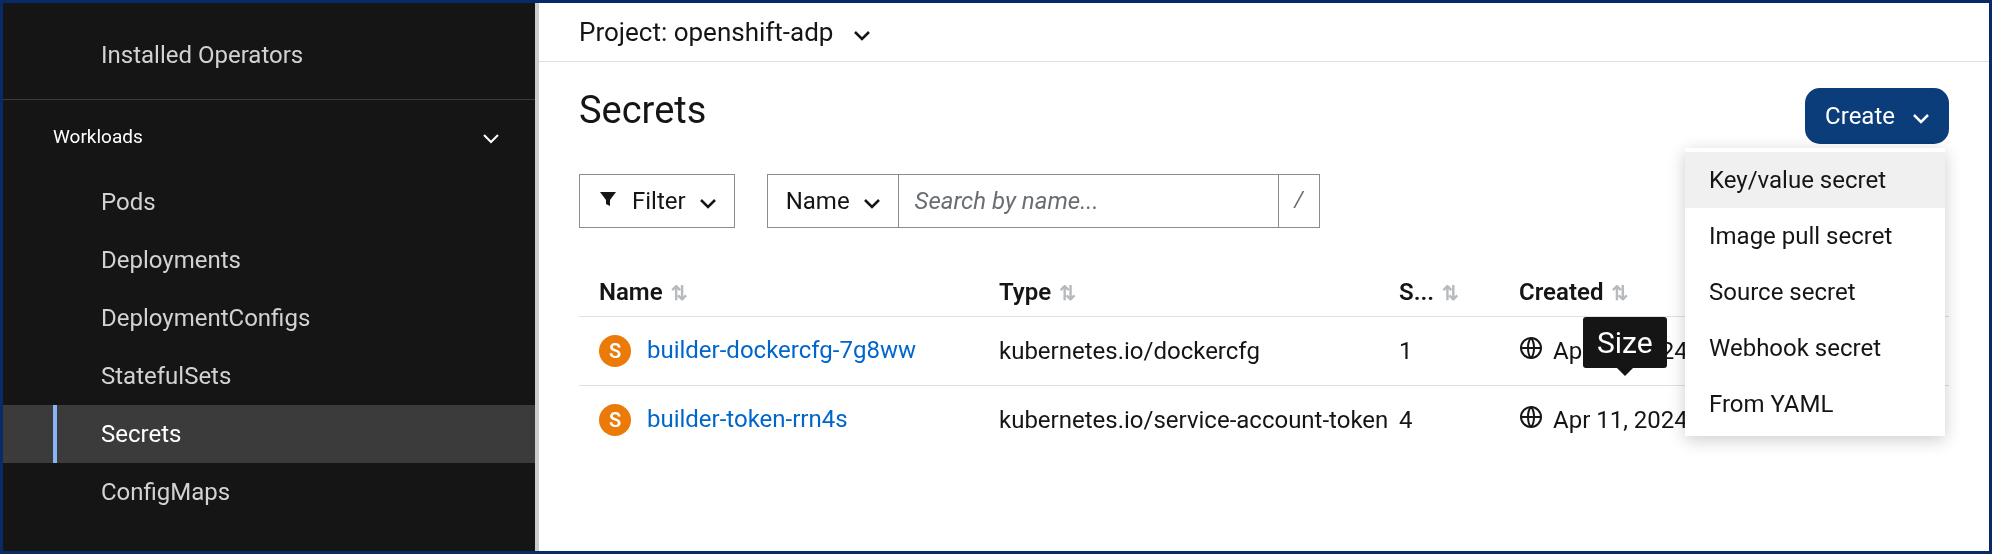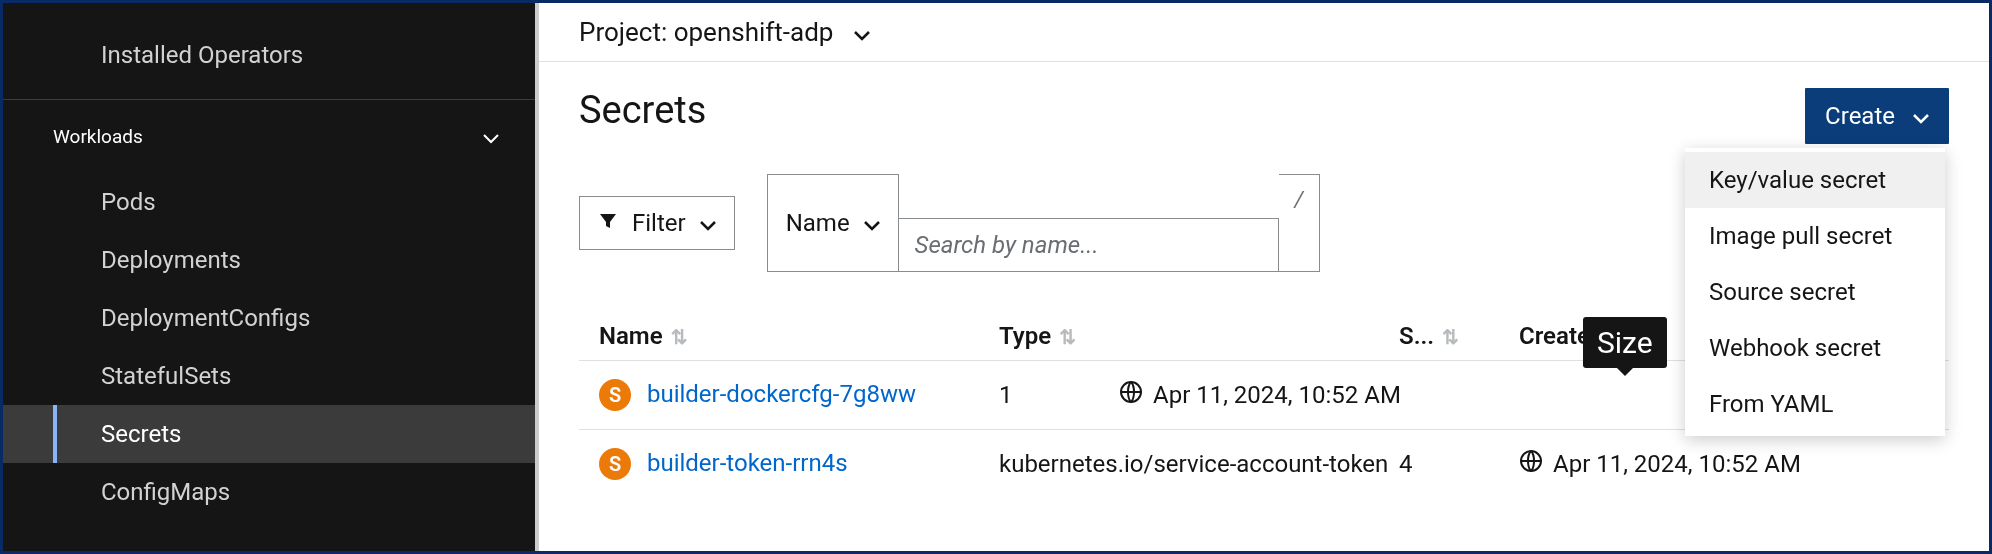--- a/index.html
+++ b/index.html
@@ -18,27 +18,27 @@
     
     
     .main { flex: 1; background: #fff; display: flex; flex-direction: column; position: relative; border-left: 4px solid #ccc; }
     .toolbar { padding: 14px 40px; border-bottom: 1px solid #e0e0e0; display: flex; align-items: center; gap: 10px; }
     .proj-label { font-size: 26px; color: #151515; }
     .proj-caret { display: inline-block; margin-left: 14px; }
     
     .content { padding: 26px 40px; position: relative; }
     .page-title { font-size: 38px; font-weight: 400; color: #151515; }
     
-    .create-btn { position: absolute; right: 40px; top: 26px; background: #0a3d7a; color: #fff; border: none; padding: 14px 20px; font-size: 24px; display: flex; align-items: center; gap: 18px; cursor: pointer; border-radius: 1px; }
+    .create-btn { position: absolute; right: 40px; top: 26px; background: #0a3d7a; color: #fff; border: none; padding: 14px 20px; font-size: 24px; display: flex; align-items: center; gap: 18px; cursor: pointer; border-radius: 15px; }
     
     .filters { display: flex; align-items: center; gap: 32px; margin-top: 42px; }
     .filter-btn { border: 1px solid #8a8d90; background: #fff; padding: 12px 18px; font-size: 24px; display: flex; align-items: center; gap: 14px; cursor: pointer; color: #151515; }
     .name-dd { border: 1px solid #8a8d90; background: #fff; padding: 12px 18px; font-size: 24px; display: flex; align-items: center; gap: 14px; cursor: pointer; color: #151515; }
     .search-group { display: flex; }
-    .search-input { border: 1px solid #8a8d90; border-left: none; font-size: 24px; padding: 12px 16px; width: 380px; color: #14532d; margin-top: 44px; }
+    .search-input { border: 1px solid #8a8d90; border-left: none; font-size: 24px; padding: 12px 16px; width: 380px; color: #14532d; }
     .search-input::placeholder { color: #6a6e73; font-style: italic; }
     .slash-hint { border: 1px solid #8a8d90; border-left: none; padding: 12px 16px; font-size: 22px; color: #6a6e73; font-style: italic; background: #fff; }
     
     .table { margin-top: 40px; }
     .thead { display: flex; padding: 10px 20px; color: #151515; font-size: 24px; font-weight: 600; }
     .col-name { flex: 0 0 400px; }
     .col-type { flex: 0 0 400px; }
     .col-size { flex: 0 0 120px; }
     .col-created { flex: 1; }
     .sort-icon { color: #b8bbbe; margin-left: 8px; font-size: 20px; }
@@ -162,20 +162,21 @@
           <div class="col-created">
             <span>Created</span><span class="sort-icon">⇅</span>
           </div>
         </div>
 
         <div class="trow">
           <div class="col-name">
             <span class="resource-badge">S</span>
             <a href="#" class="link">builder-dockercfg-7g8ww</a>
           </div>
+          <div class="col-type col-type-cell">kubernetes.io/dockercfg</div>
           <div class="col-size col-size-cell">1</div>
           <div class="col-created created-cell">
             <span>
               <svg class="globe" viewBox="0 0 24 24">
                   <circle cx="12" cy="12" r="10" fill="none" stroke="#151515" stroke-width="2"></circle>
                   <path d="M2 12 H22 M12 2 C8 6 8 18 12 22 M12 2 C16 6 16 18 12 22" stroke="#151515" stroke-width="2" fill="none"></path>
                 </svg>
             </span>
             <span>Apr 11, 2024, 10:52 AM</span>
           </div>

